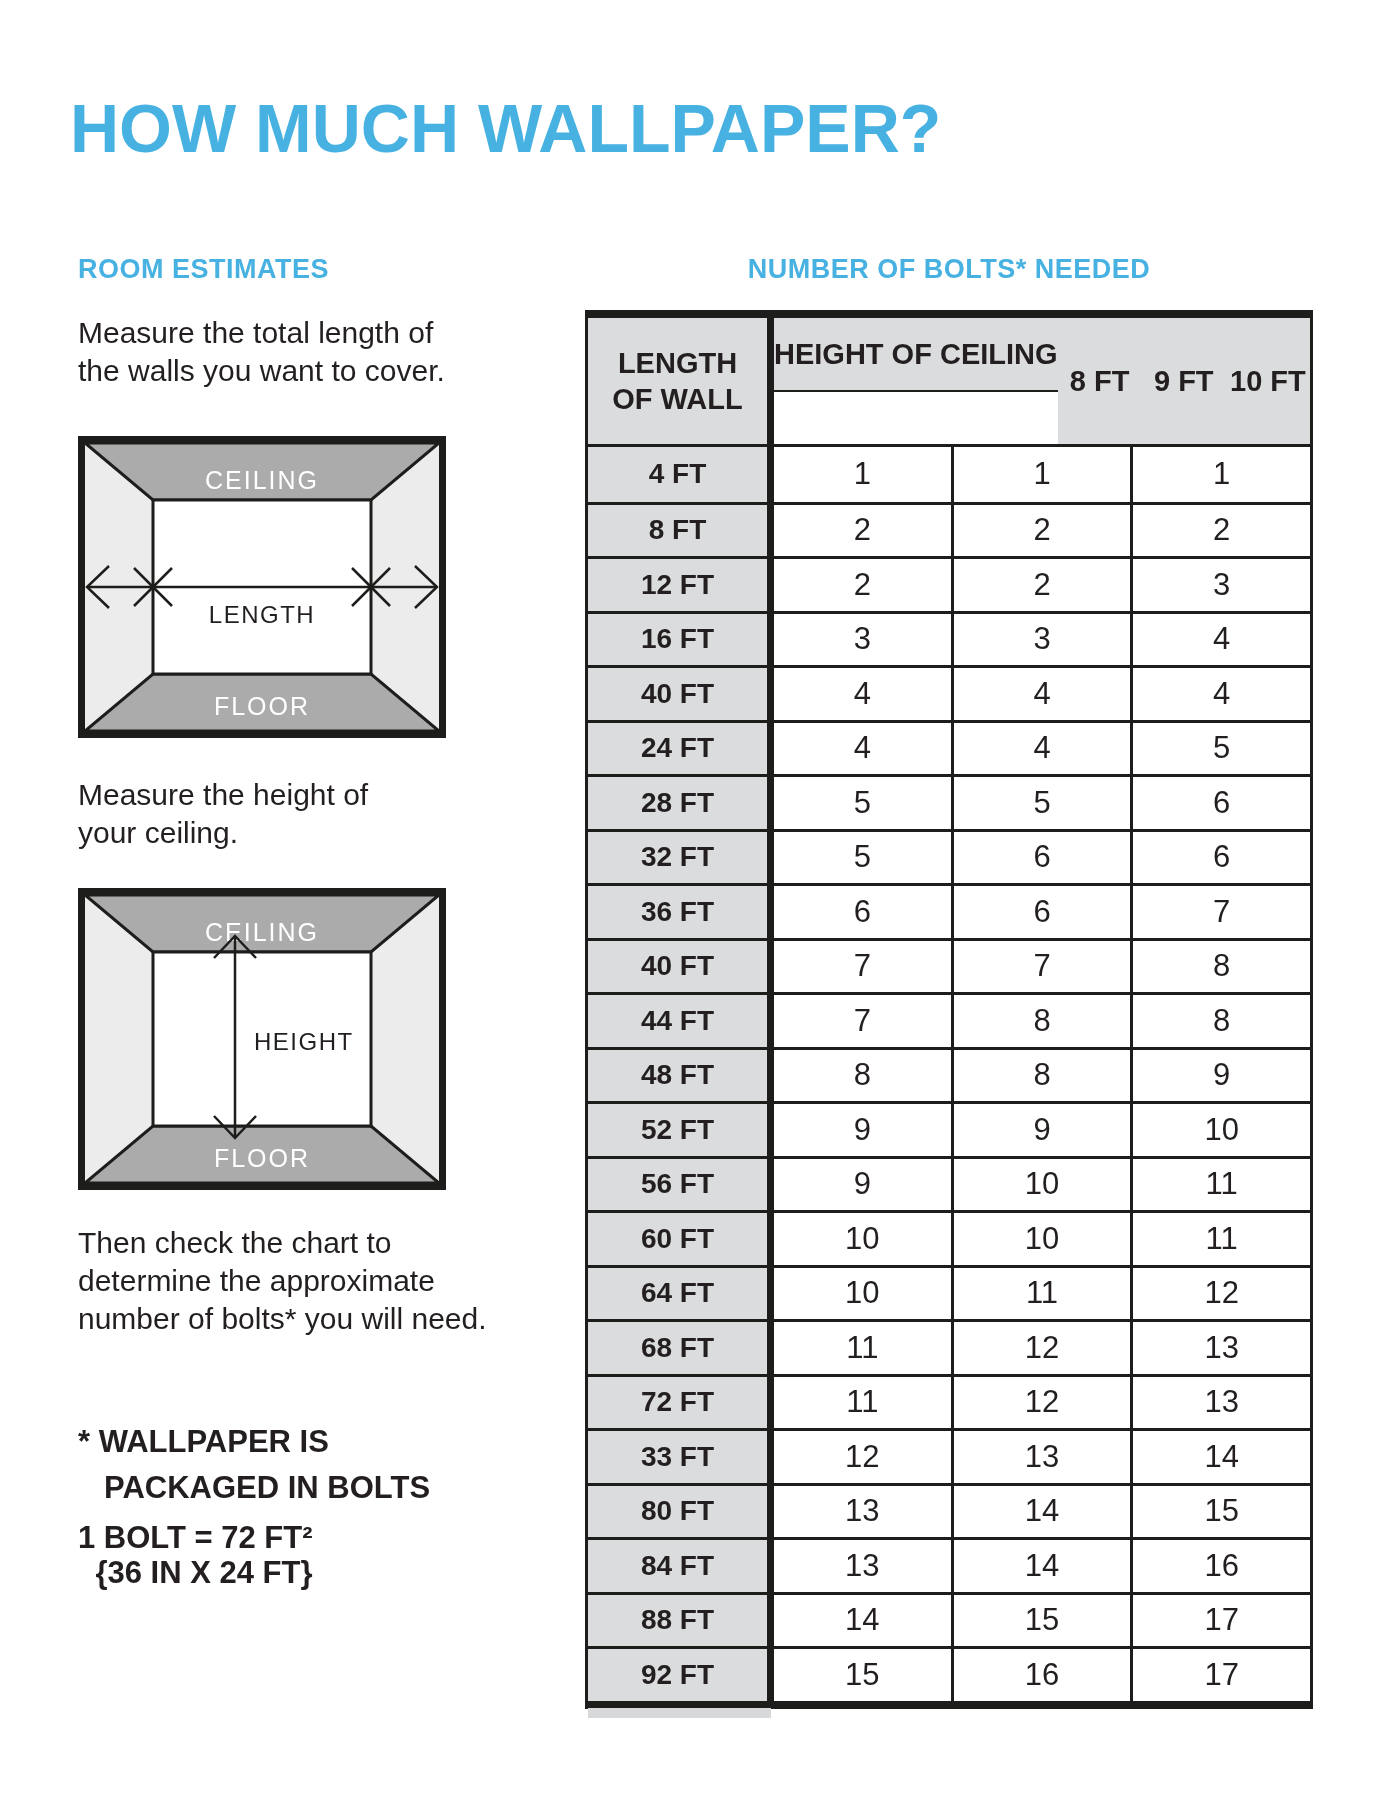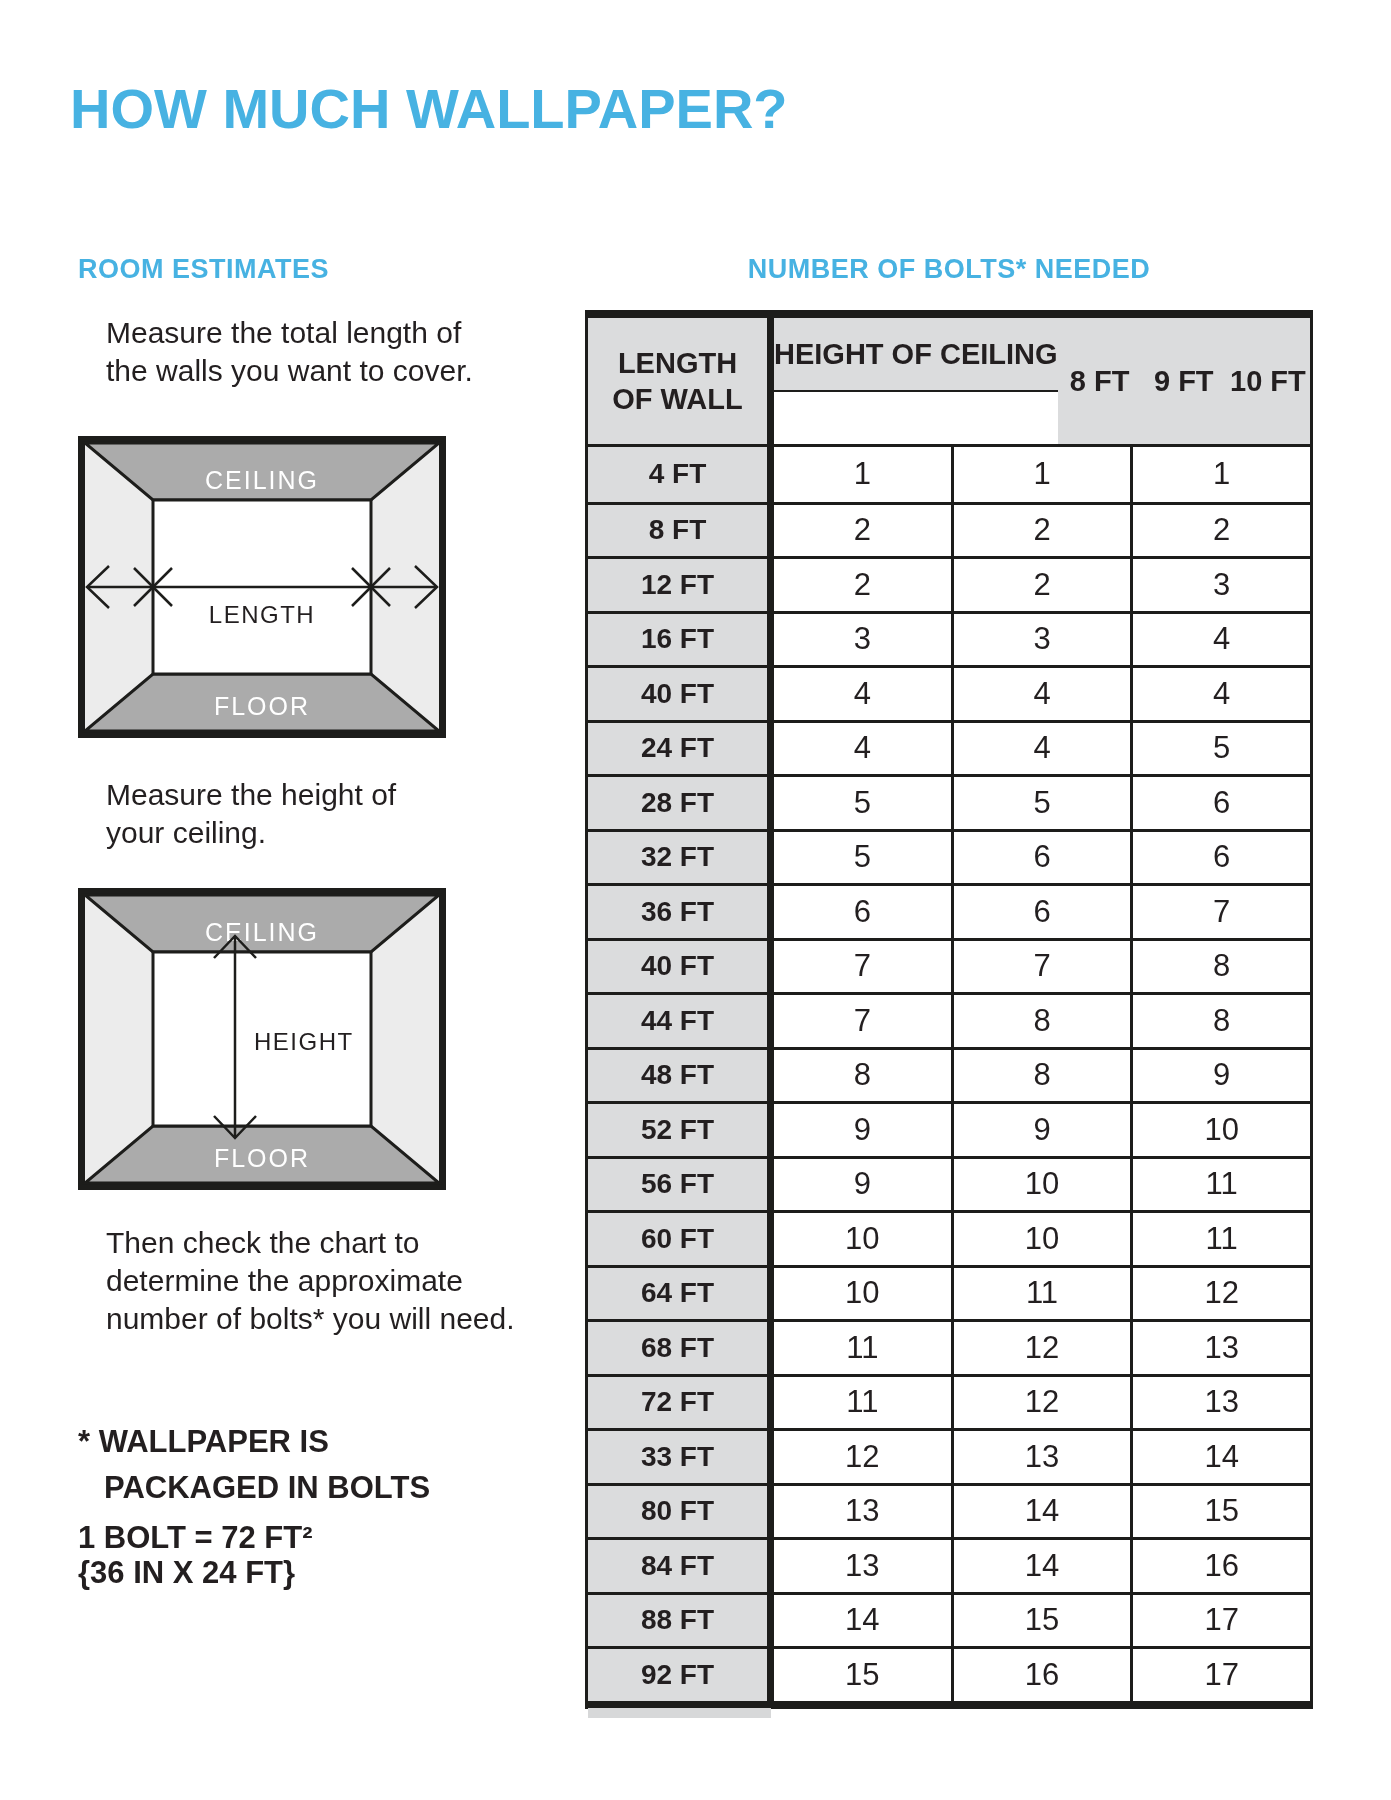--- a/index.html
+++ b/index.html
@@ -6,39 +6,39 @@
   .page{
     position:relative;
     width:1391px;height:1800px;
     background:#fff;
     font-family:"Liberation Sans","DejaVu Sans",sans-serif;
     color:var(--ink,#231F20);
     overflow:hidden;
   }
   .abs{position:absolute;}
   .page-title{
-    left:70px;top:76px;
-    font-size:56px;font-weight:bold;
+    left:70px;top:89px;
+    font-size:68px;font-weight:bold;
     color:var(--accent,#47B2E2);
     letter-spacing:0;
   }
   .section-heading{
     font-size:27px;font-weight:bold;
     color:var(--accent,#47B2E2);
     letter-spacing:0.5px;
   }
   .left-heading{left:78px;top:254px;}
   .table-heading{left:585px;top:254px;width:728px;text-align:center;}
-  .para{left:78px;font-size:30px;line-height:38px;color:var(--ink,#231F20);margin-left:28px;}
+  .para{left:78px;font-size:30px;line-height:38px;color:var(--ink,#231F20);}
   .para-1{top:314px;}
   .para-2{top:776px;}
   .para-3{top:1224px;}
   .footnote{left:78px;top:1424px;font-size:31px;font-weight:bold;line-height:36px;}
   .footnote .indent{padding-left:26px;margin-top:10px;}
-  .bolt-info{left:78px;top:1520px;font-size:31px;font-weight:bold;line-height:35px;}
+  .bolt-info{left:78px;top:1520px;font-size:31px;font-weight:bold;line-height:35px;text-align:right;}
   .diagram{left:78px;width:368px;height:302px;}
   .diagram-1{top:436px;}
   .diagram-2{top:888px;}
   .diagram text{font-family:"Liberation Sans","DejaVu Sans",sans-serif;}
   .room-label{font-size:25px;letter-spacing:2px;fill:#fff;}
   .measure-label{font-size:24px;letter-spacing:1.5px;fill:var(--ink,#231F20);}
 
   
   .bolts-table{
     left:585px;top:310px;width:728px;

